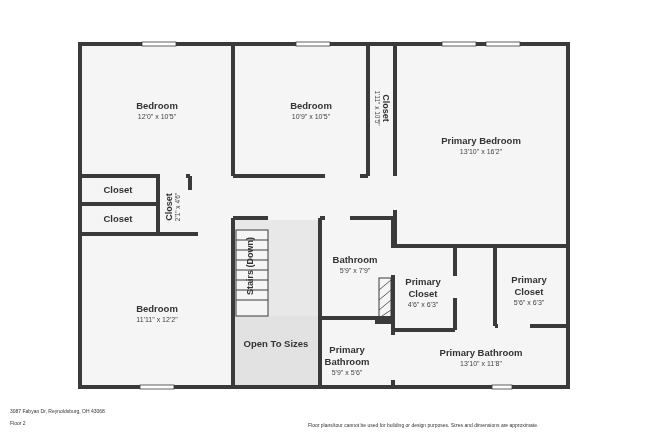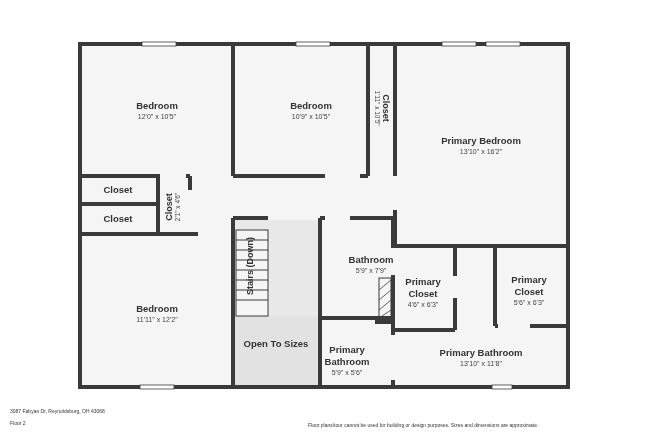--- a/index.html
+++ b/index.html
@@ -129,21 +129,21 @@
 <div class="lbl" style="left:118px;top:219px">
   <span class="n">Closet</span>
 </div>
 <div class="vlbl" style="left:173px;top:207px">
   <span class="n">Closet</span>
   <span class="d">2'1" x 4'6"</span>
 </div>
 <div class="vlbl" style="left:250px;top:266px">
   <span class="n">Stairs (Down)</span>
 </div>
-<div class="lbl" style="left:371px;top:264px">
+<div class="lbl" style="left:355px;top:264px">
   <span class="n">Bathroom</span>
   <span class="d">5'9" x 7'9"</span>
 </div>
 <div class="lbl" style="left:423px;top:292px;white-space:normal;width:60px">
   <span class="n">Primary Closet</span>
   <span class="d">4'6" x 6'3"</span>
 </div>
 <div class="lbl" style="left:529px;top:290px;white-space:normal;width:60px">
   <span class="n">Primary Closet</span>
   <span class="d">5'6" x 6'3"</span>

